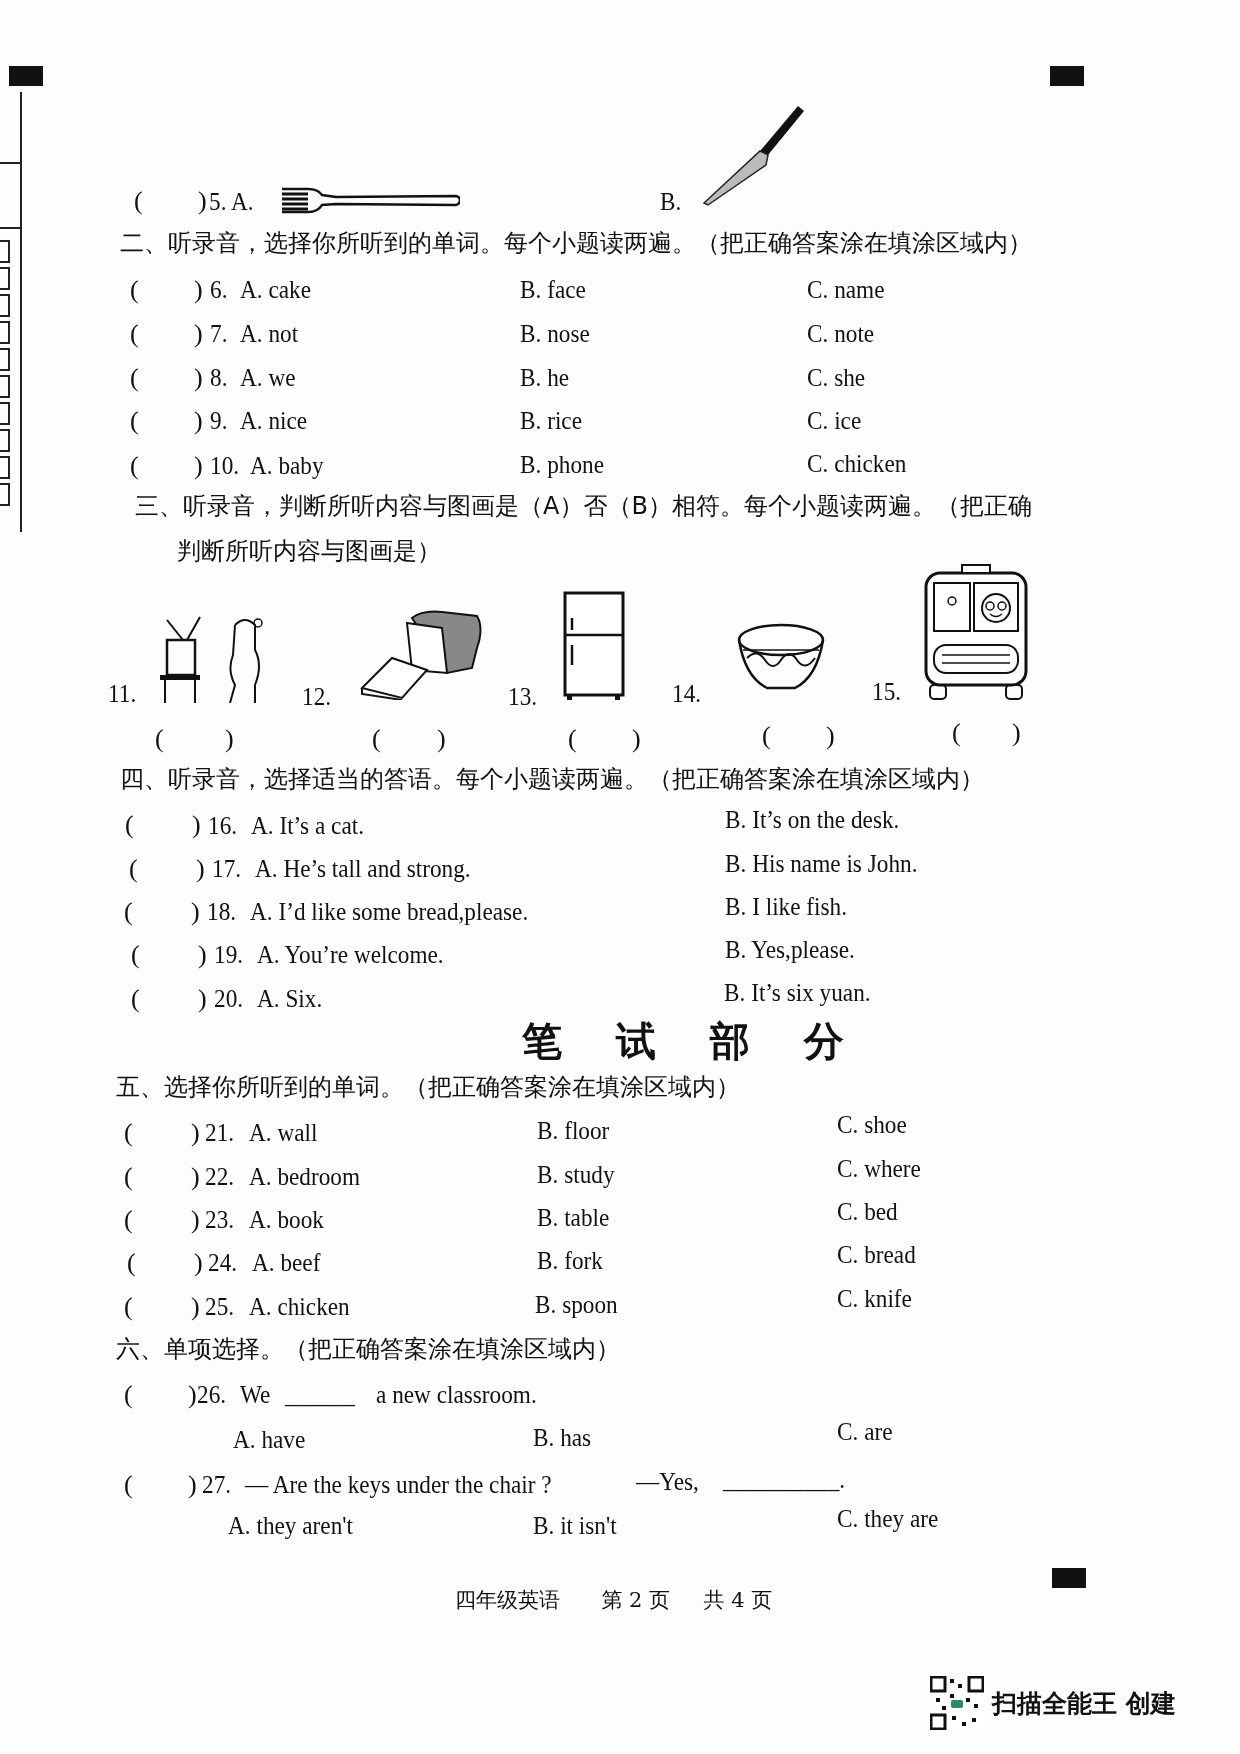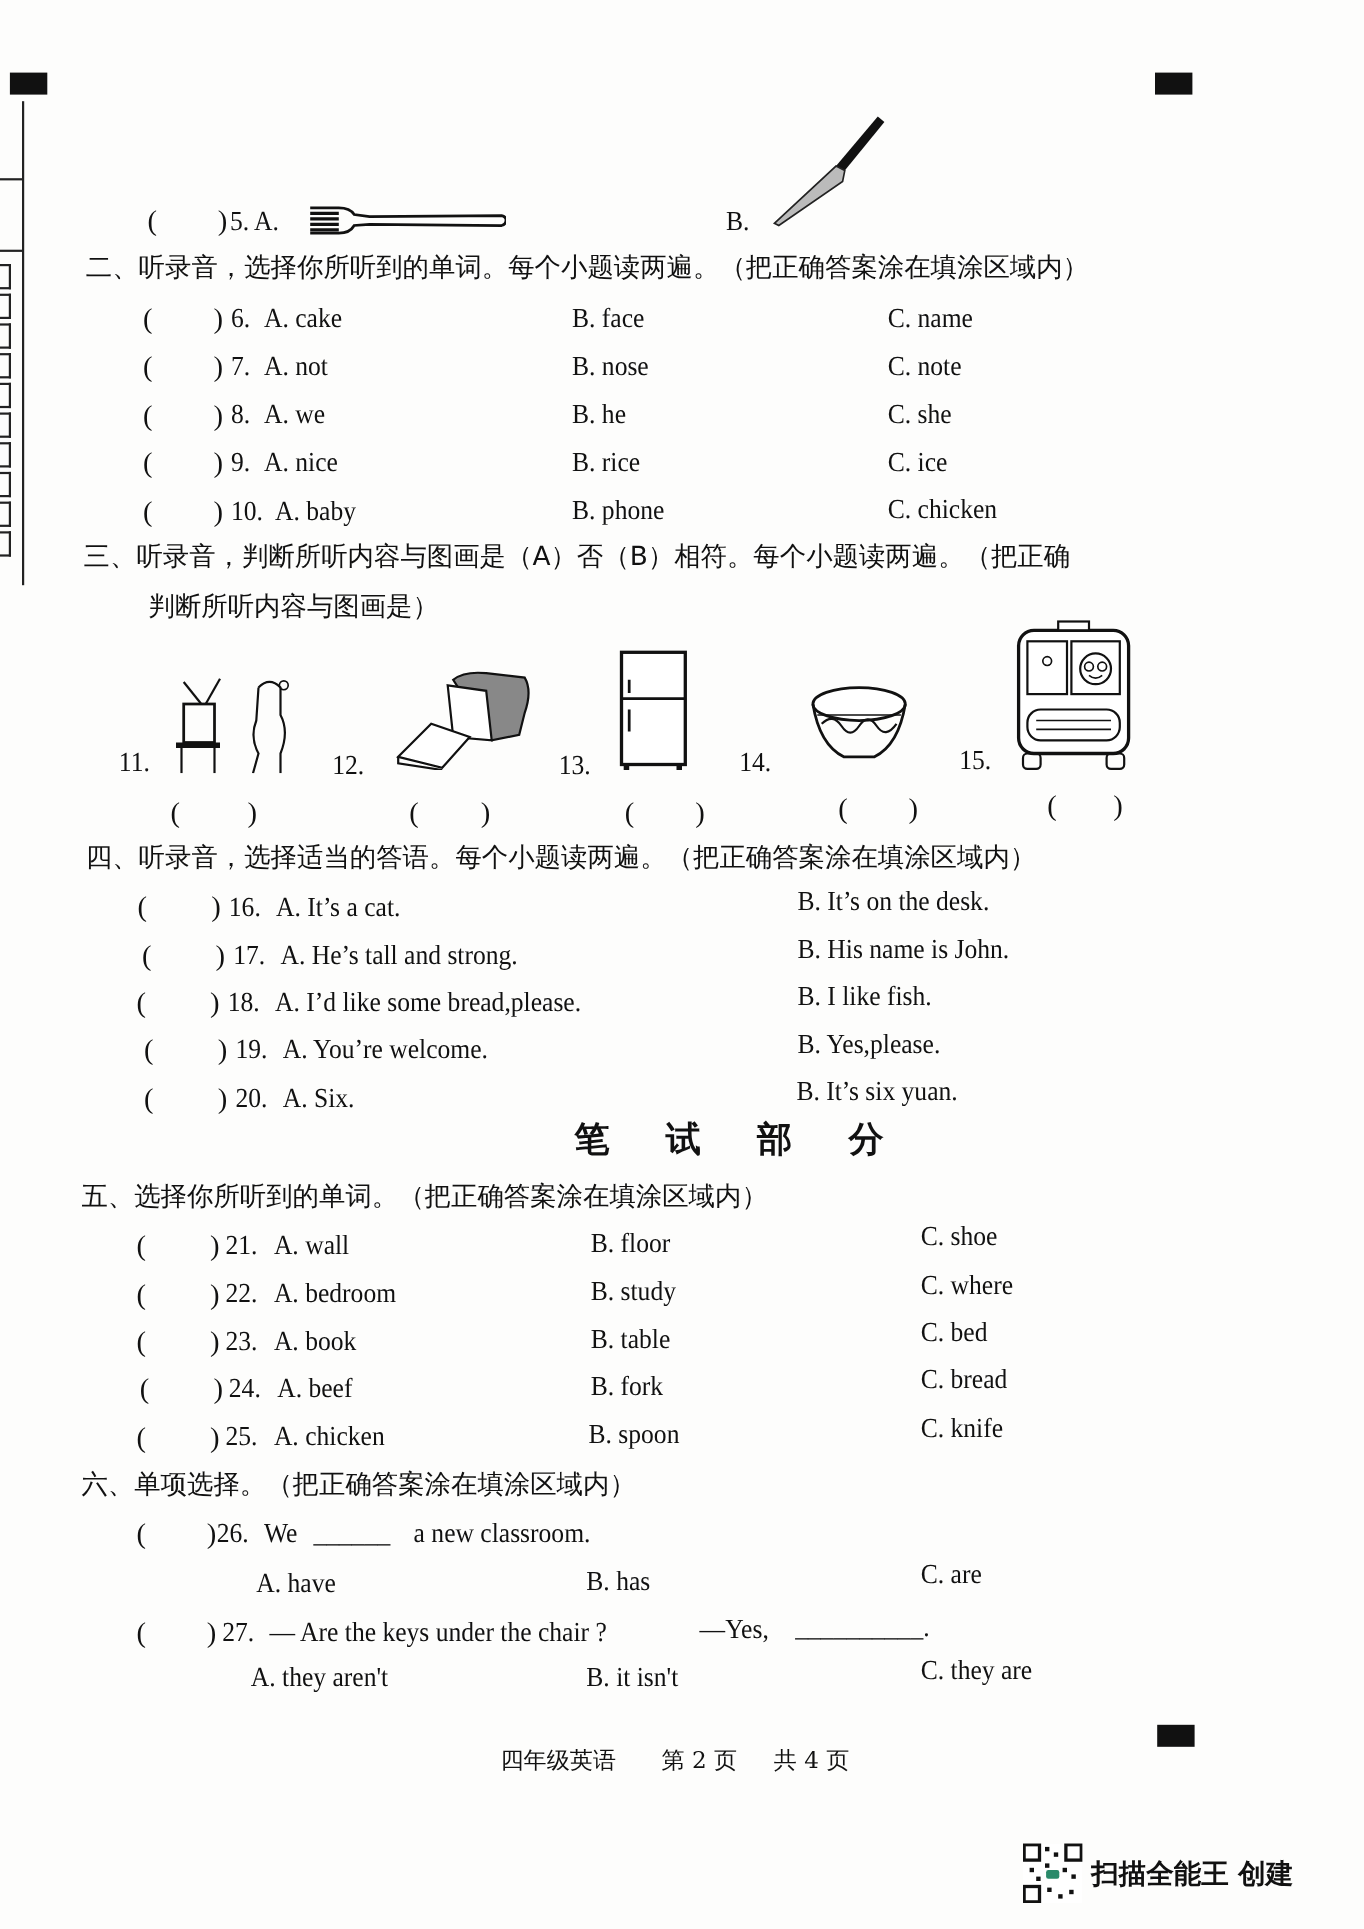--- a/index.html
+++ b/index.html
@@ -1,27 +1,27 @@
 <!DOCTYPE html>
 <html><head>
 <meta charset="utf-8">
 <style>
   html, body { margin:0; padding:0; }
   body { width:1240px; height:1754px; background:#fdfdfc; position:relative; overflow:hidden;
          font-family:"Liberation Serif", "DejaVu Serif", serif; color:#111; }
   .abs { position:absolute; }
   .marker { position:absolute; width:34px; height:20px; background:#111; }
   .en { font-family:"Liberation Serif", serif; font-size:25px; white-space:nowrap; transform:scaleX(0.93); transform-origin:left center; }
-  .cn { font-family:"DejaVu Sans", sans-serif; font-size:24px; white-space:nowrap; letter-spacing:0px; }
+  .cn { font-family:"DejaVu Sans", sans-serif; font-size:24px; white-space:nowrap; letter-spacing:0px;margin-left:42px; }
   .paren { position:absolute; font-family:"Liberation Serif", serif; font-size:26px; }
   .sidebar-box { position:absolute; left:0; top:92px; width:20px; height:440px; border-right:2px solid #222; }
   .sidebar-line { position:absolute; left:0; width:20px; border-top:2px solid #222; }
   .bubble { position:absolute; left:0; width:8px; height:19px; border:2px solid #222; border-left:none; }
   .pic { position:absolute; }
-  .title-bold { font-family:"DejaVu Sans", sans-serif; font-weight:bold; font-size:32px; letter-spacing:20px; }
+  .title-bold { font-family:"DejaVu Sans", sans-serif; font-weight:bold; font-size:40px; letter-spacing:20px; }
   .footer { font-family:"DejaVu Serif", serif; font-size:21px; }
 </style>
 </head>
 <body>
 
 <div class="marker" style="left:9px; top:66px;"></div>
 <div class="marker" style="left:1050px; top:66px;"></div>
 <div class="marker" style="left:1052px; top:1568px;"></div>
 
 <div class="sidebar-box">
@@ -90,21 +90,21 @@
   <span class="abs en" style="left:807px; top:407px;">C. ice</span>
 
   <span class="paren" style="left:130px; top:451px;">(</span>
   <span class="paren" style="left:194px; top:451px;">)</span>
   <span class="abs en" style="left:210px; top:452px;">10.</span>
   <span class="abs en" style="left:250px; top:452px;">A. baby</span>
   <span class="abs en" style="left:520px; top:451px;">B. phone</span>
   <span class="abs en" style="left:807px; top:450px;">C. chicken</span>
 </div>
 
-<div class="abs cn" style="left:76px; top:490px;">三、听录音，判断所听内容与图画是（A）否（B）相符。每个小题读两遍。（把正确</div>
+<div class="abs cn" style="left:93px; top:490px;">三、听录音，判断所听内容与图画是（A）否（B）相符。每个小题读两遍。（把正确</div>
 <div class="abs cn" style="left:135px; top:535px;">判断所听内容与图画是）</div>
 
 <div>
   <span class="abs en" style="left:108px; top:680px;">11.</span>
   <svg class="pic" style="left:155px; top:615px;" width="120" height="88" viewBox="0 0 120 88">
     <line x1="12" y1="5" x2="28" y2="25" stroke="#111" stroke-width="2"></line>
     <line x1="45" y1="2" x2="32" y2="25" stroke="#111" stroke-width="2"></line>
     <rect x="12" y="25" width="28" height="35" fill="none" stroke="#111" stroke-width="2.5"></rect>
     <rect x="5" y="60" width="40" height="5" fill="#111"></rect>
     <line x1="10" y1="65" x2="10" y2="88" stroke="#111" stroke-width="2"></line>

